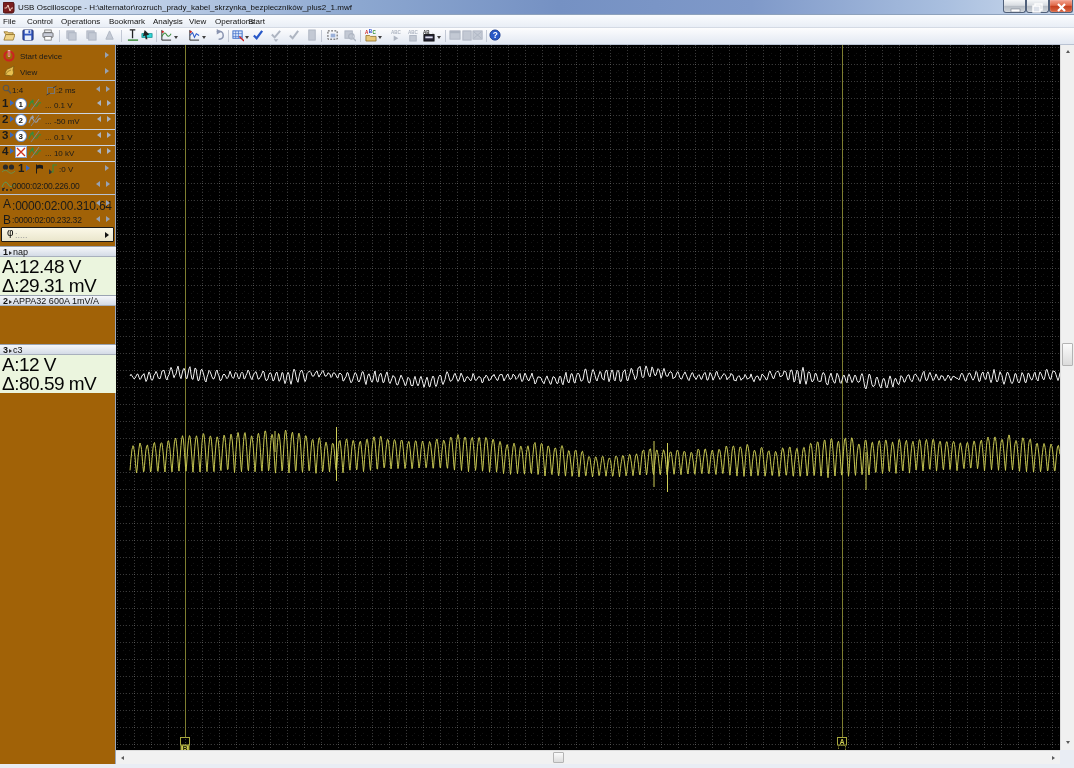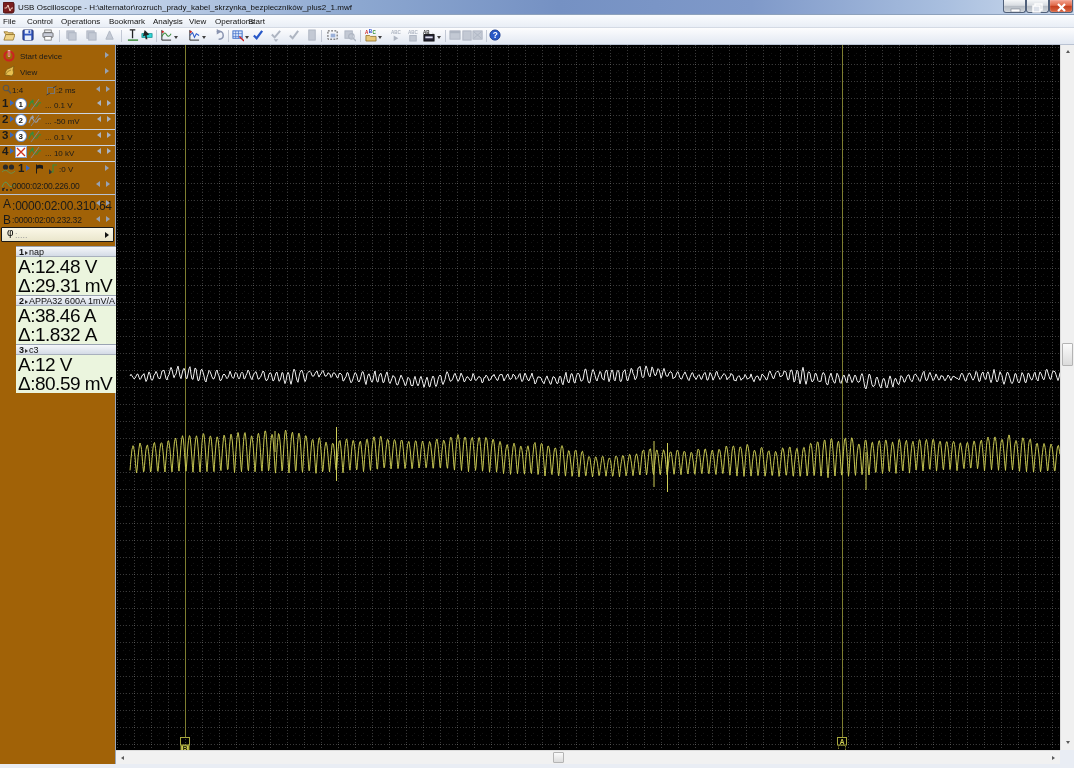--- a/index.html
+++ b/index.html
@@ -21,21 +21,21 @@
 
 #side{left:0;top:45px;width:116px;height:719px;background:#a16207;border-right:1px solid #9aa6b8}
 .row{position:absolute;left:0;width:115px;font-size:8px;color:#1a1a1a;white-space:nowrap}
 .arr{position:absolute;width:0;height:0;border-top:3.5px solid transparent;border-bottom:3.5px solid transparent;border-left:4.5px solid #98a2b2}
 .arrd{border-left-color:#aab4c4}
 .chipn{position:absolute;font-weight:bold;font-size:11.5px;line-height:12px}
 .cc{position:absolute;width:11.5px;height:11.5px;border:1.3px solid #5580c8;border-radius:50%;background:#fff;font-size:8px;font-weight:bold;text-align:center;line-height:11px;color:#111}
 .sep{position:absolute;left:0;width:115px;height:1px;background:#b9c3d2}
 .tri{display:inline-block;width:0;height:0;border-top:3px solid transparent;border-bottom:3px solid transparent;border-left:4px solid #3a6ac0;vertical-align:middle}
 
-.panel{position:absolute;left:16px;width:136px}
+.panel{position:absolute;left:0;width:136px}
 .phdr{height:11px;background:linear-gradient(180deg,#f5f7fa,#d4dbe6);border-top:1px solid #9aa3b2;border-bottom:1px solid #a8b0bd;font-size:9px;color:#111;padding-left:3px;line-height:10px}
 .pval{background:#ebf5de;font-size:19px;color:#050505;line-height:19px;padding-left:2px;letter-spacing:-0.5px}
 
 #vsb{left:1060px;top:45px;width:14px;height:705px;background:#f0f0f0;border-left:1px solid #dcdcdc}
 #hsb{left:116px;top:750px;width:944px;height:14px;background:#f1f1f1;border-top:1px solid #dcdcdc}
 #bot{left:0;top:764px;width:1074px;height:4px;background:#e9edf4}
 .thumb{position:absolute;background:linear-gradient(180deg,#fbfbfb,#dcdcdc);border:1px solid #b4b4b4;border-radius:1px}
 .sarr{position:absolute;width:0;height:0}
 </style></head>
 <body>
@@ -345,24 +345,20 @@
   </div>
   <div class="panel" style="top:201px">
         <div class="phdr"><b>1</b><span style="display:inline-block;width:0;height:0;border-top:2.5px solid transparent;border-bottom:2.5px solid transparent;border-left:3.5px solid #333;margin:0 1px"></span>nap</div>
         <div class="pval" style="height:38px">
           <div>A:12.48 V</div>
           <div>Δ:29.31 mV</div>
         </div>
       </div>
       <div class="panel" style="top:250px">
         <div class="phdr"><b>2</b><span style="display:inline-block;width:0;height:0;border-top:2.5px solid transparent;border-bottom:2.5px solid transparent;border-left:3.5px solid #333;margin:0 1px"></span>APPA32 600A 1mV/A</div>
-        <div class="pval" style="height:38px">
-          <div>A:38.46 A</div>
-          <div>Δ:1.832 A</div>
-        </div>
       </div>
       <div class="panel" style="top:299px">
         <div class="phdr"><b>3</b><span style="display:inline-block;width:0;height:0;border-top:2.5px solid transparent;border-bottom:2.5px solid transparent;border-left:3.5px solid #333;margin:0 1px"></span>c3</div>
         <div class="pval" style="height:38px">
           <div>A:12 V</div>
           <div>Δ:80.59 mV</div>
         </div>
       </div>
 </div>
 

